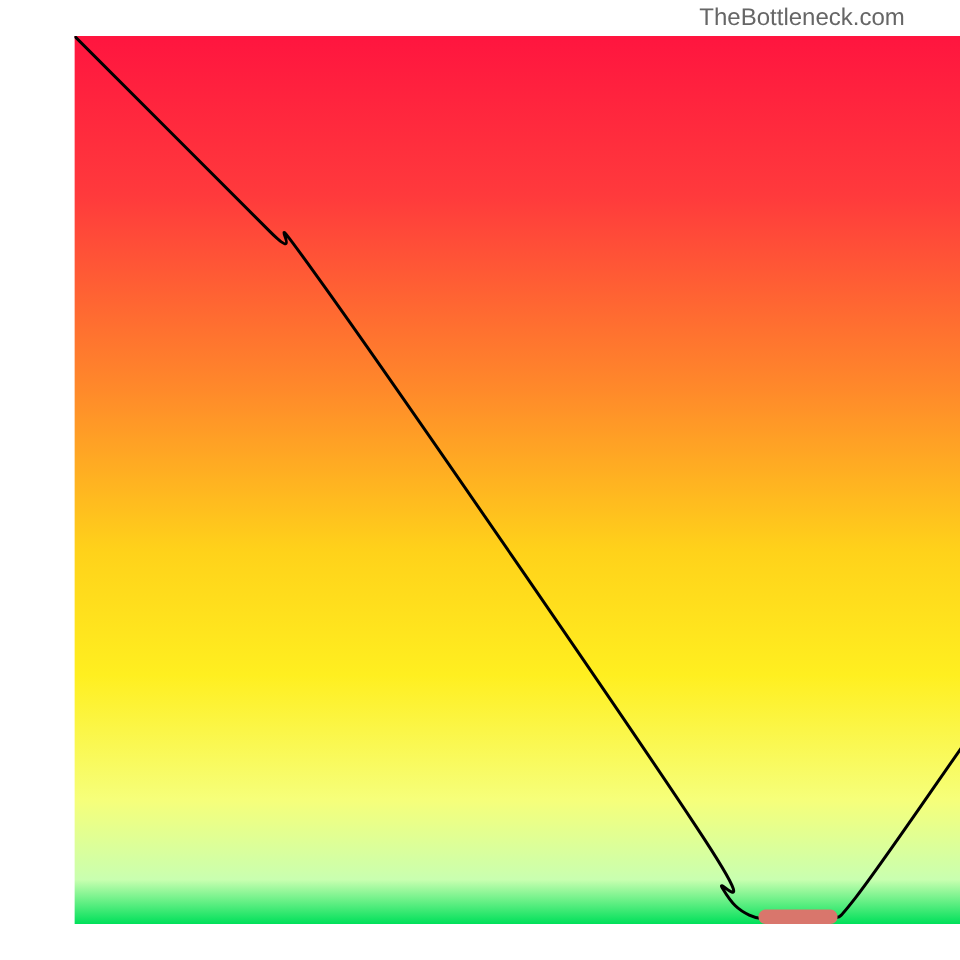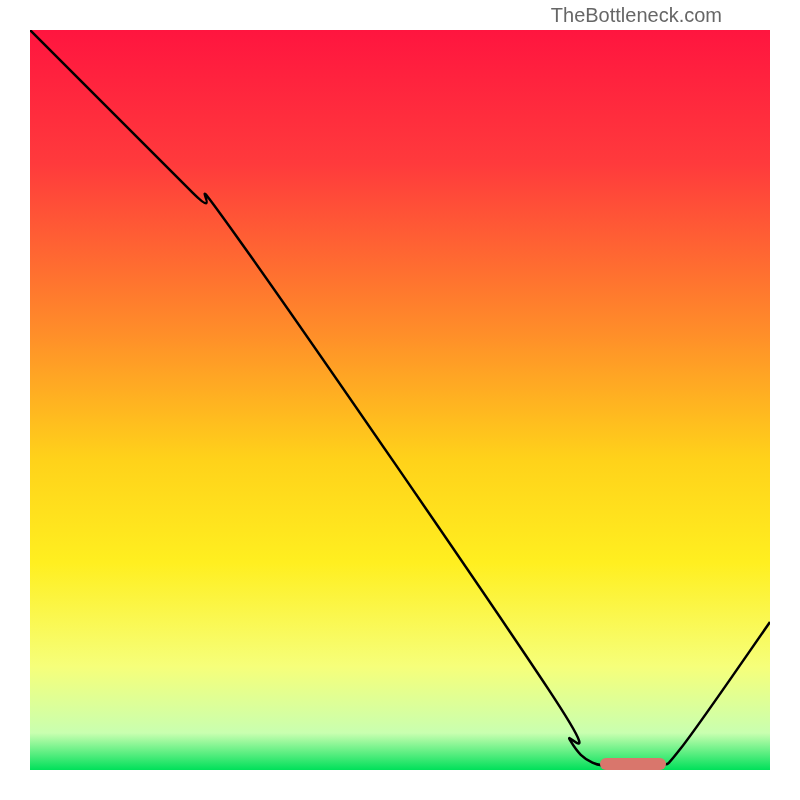--- a/index.html
+++ b/index.html
@@ -8,20 +8,21 @@
     width: 800px;
     height: 800px;
     background: #ffffff;
     font-family: -apple-system, BlinkMacSystemFont, "Segoe UI", Arial, sans-serif;
     overflow: hidden;
   }
   .stage {
     position: relative;
     width: 732px;
     height: 800px;
+    margin-left: 32px;
   }
   .watermark {
     position: absolute;
     top: 4px;
     right: 10px;
     color: #666;
     font-size: 20px;
     font-weight: 500;
     z-index: 10;
     user-select: none;

